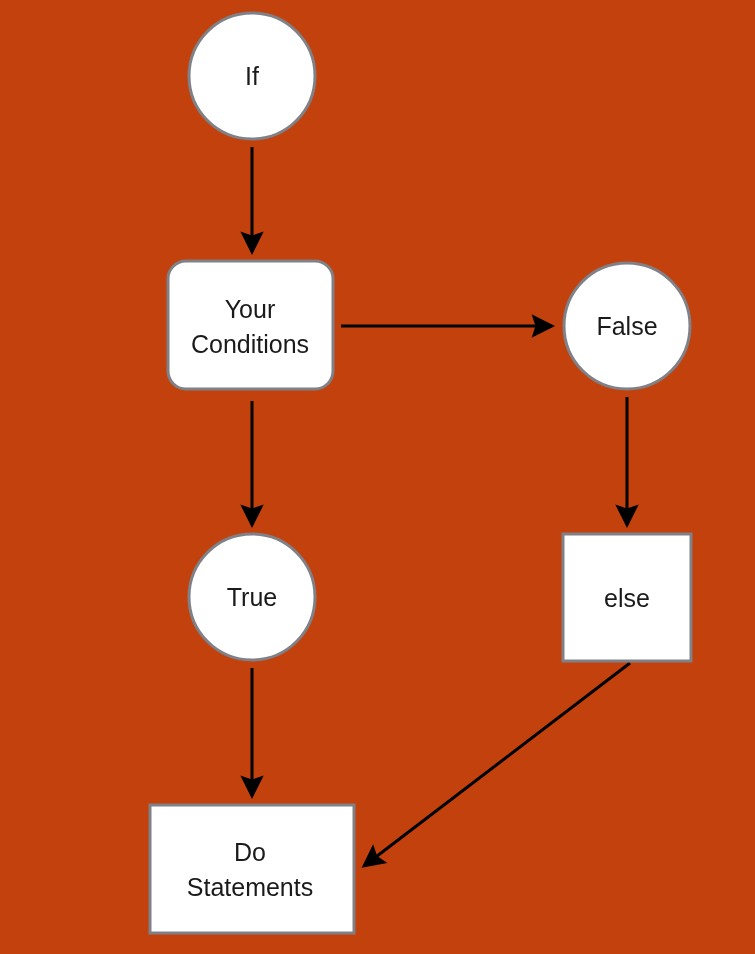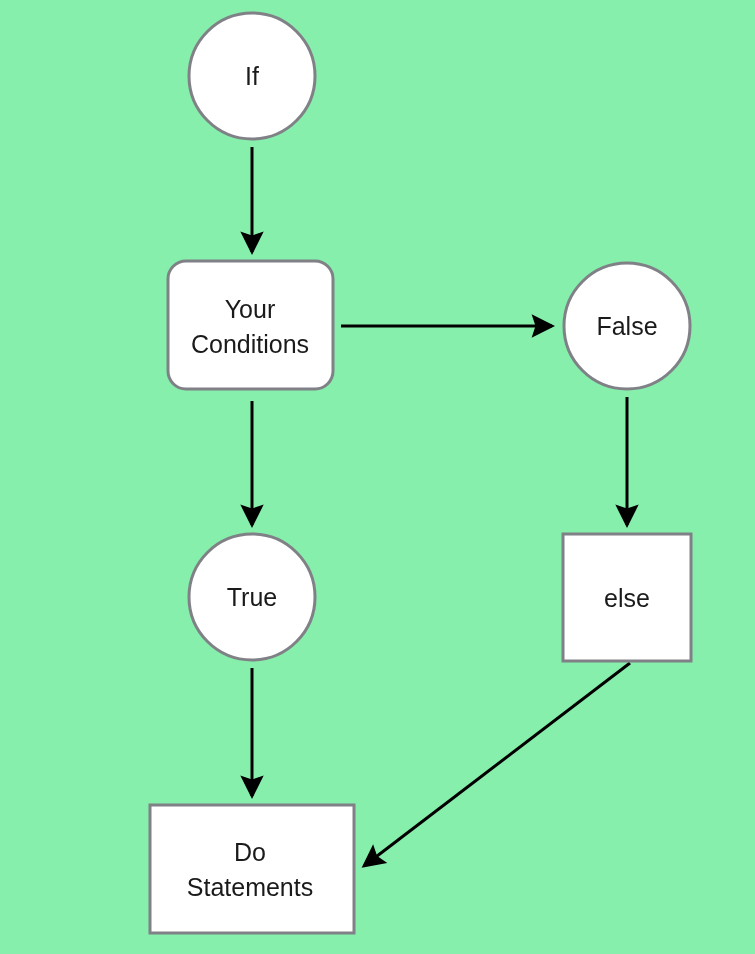--- a/index.html
+++ b/index.html
@@ -7,21 +7,21 @@
     padding: 0;
     background: #ffffff;
   }
   body {
     font-family: "Liberation Sans", sans-serif;
   }
   #canvas {
     position: relative;
     width: 755px;
     height: 954px;
-    background: #86efac;
+    background: #c2410c;
     overflow: hidden;
   }
   #flow-svg {
     position: absolute;
     top: 0;
     left: 0;
     width: 755px;
     height: 954px;
   }
   .node-label {

